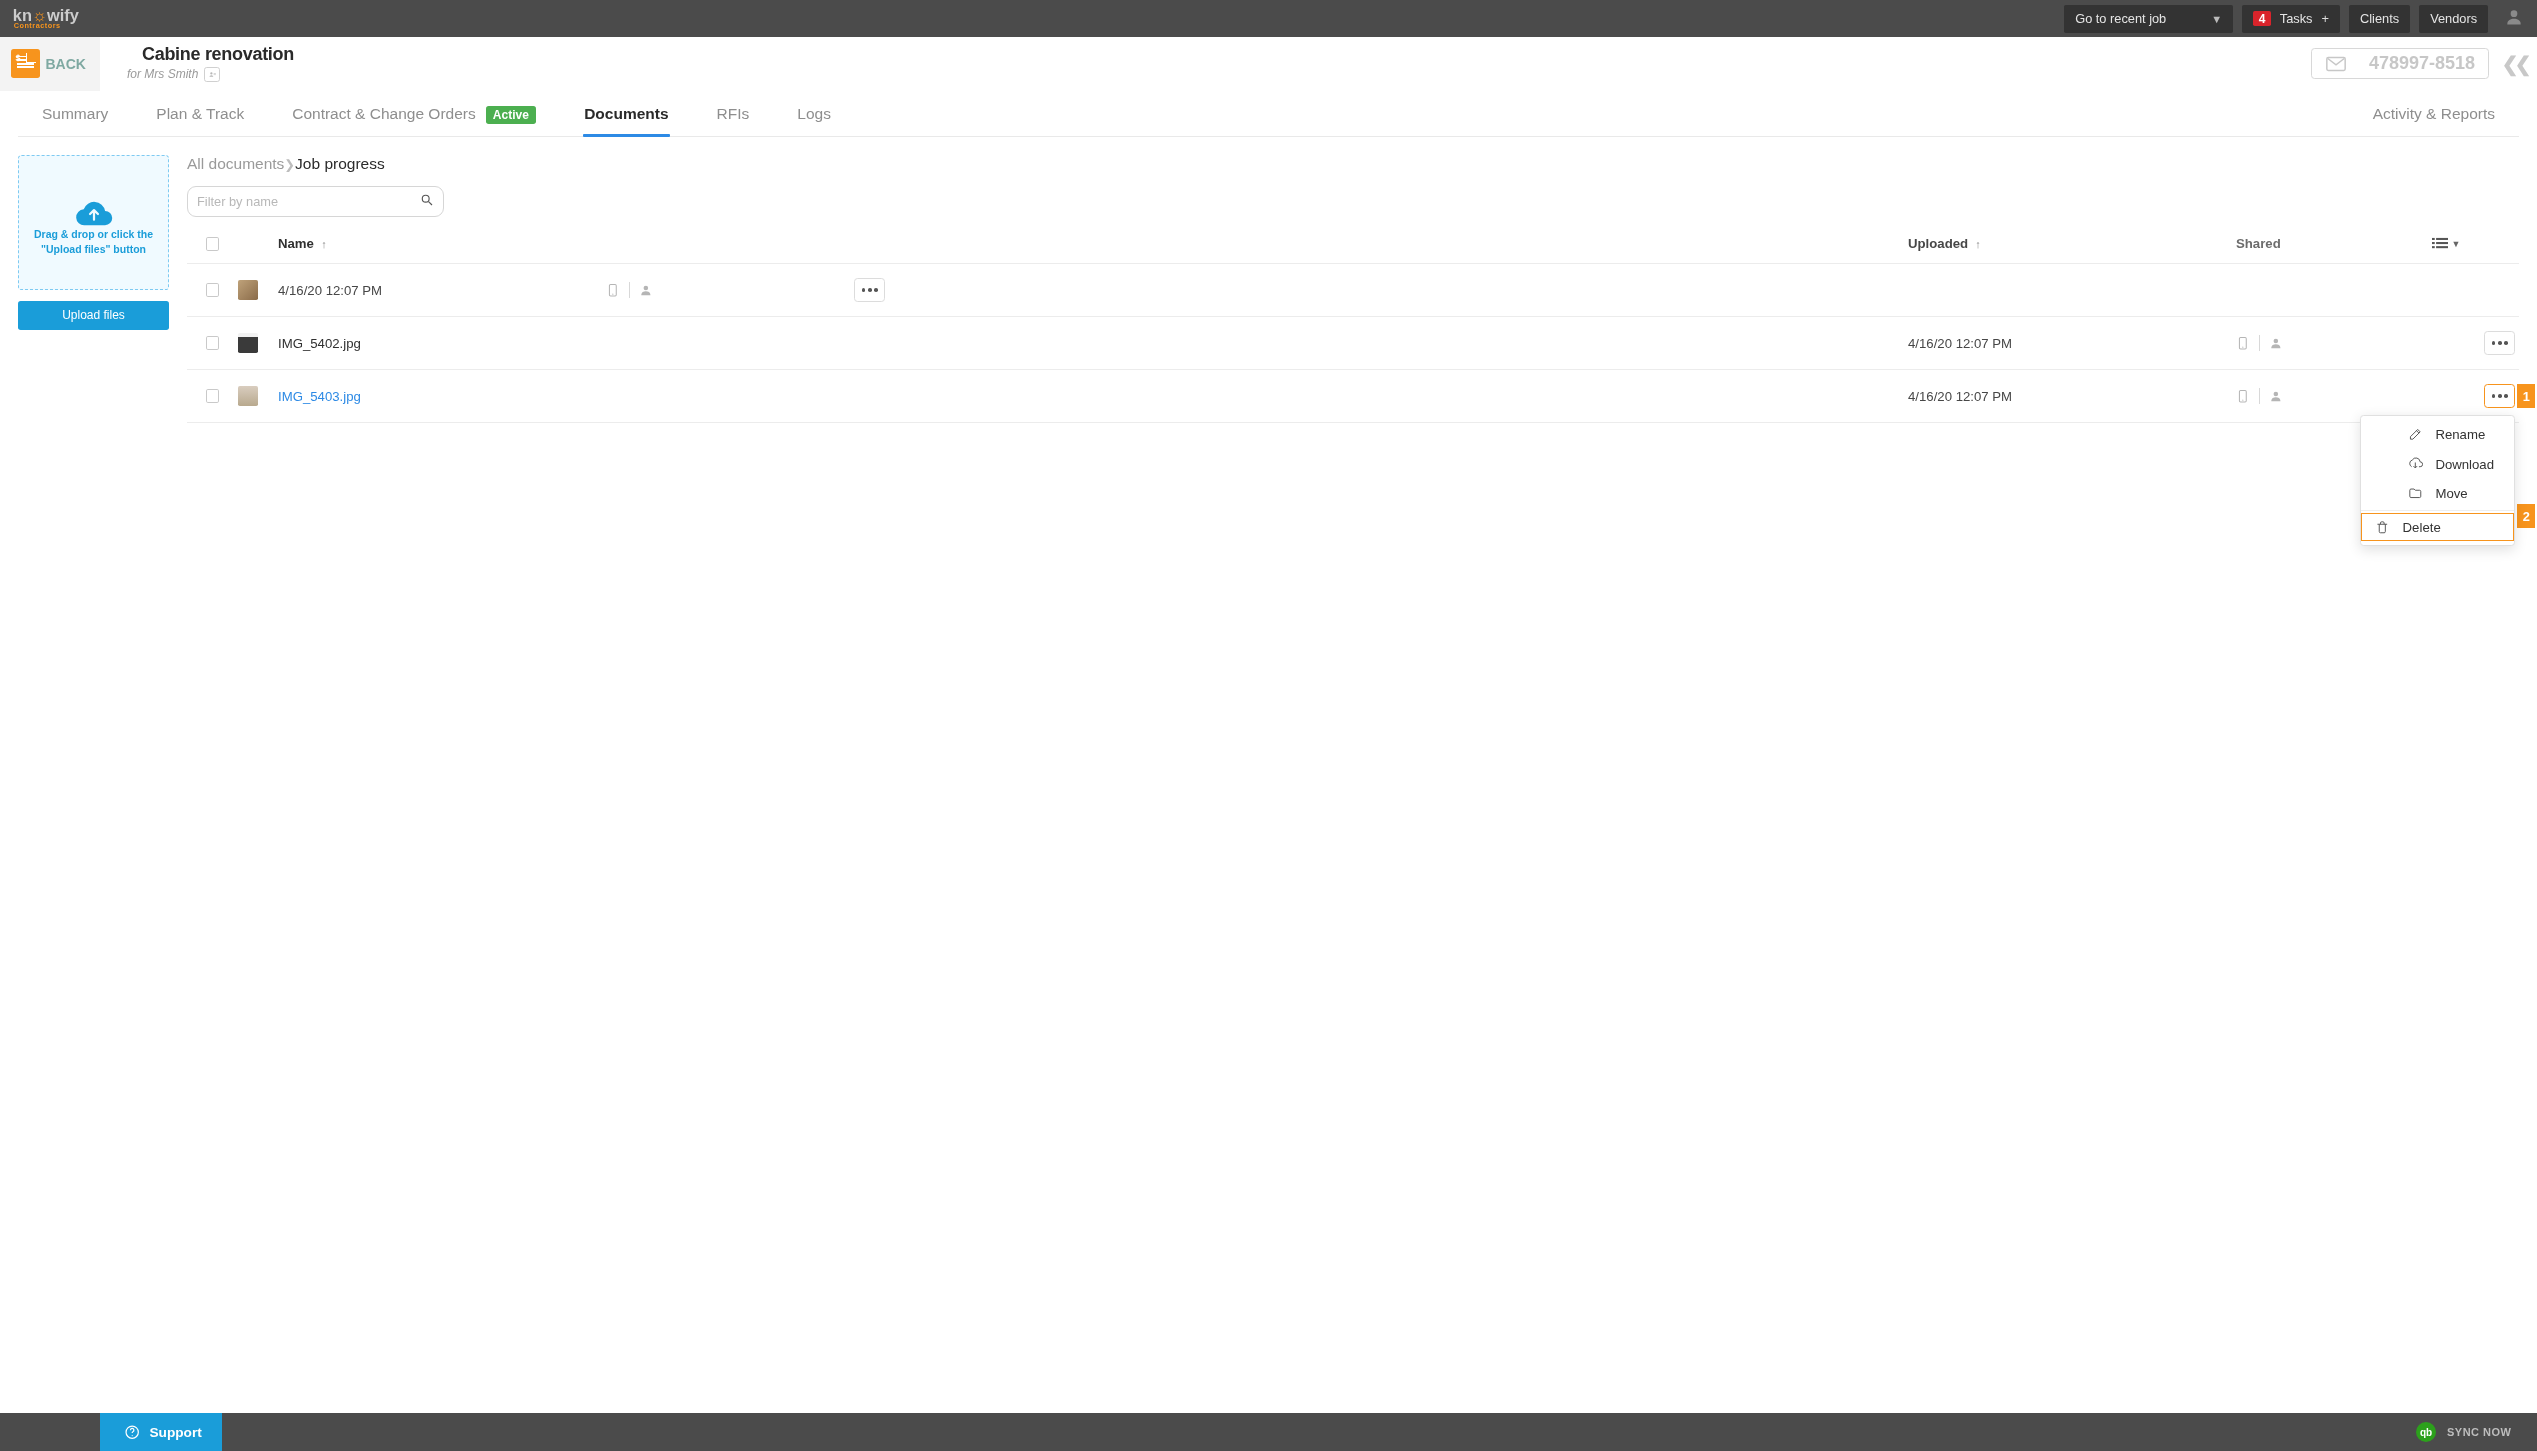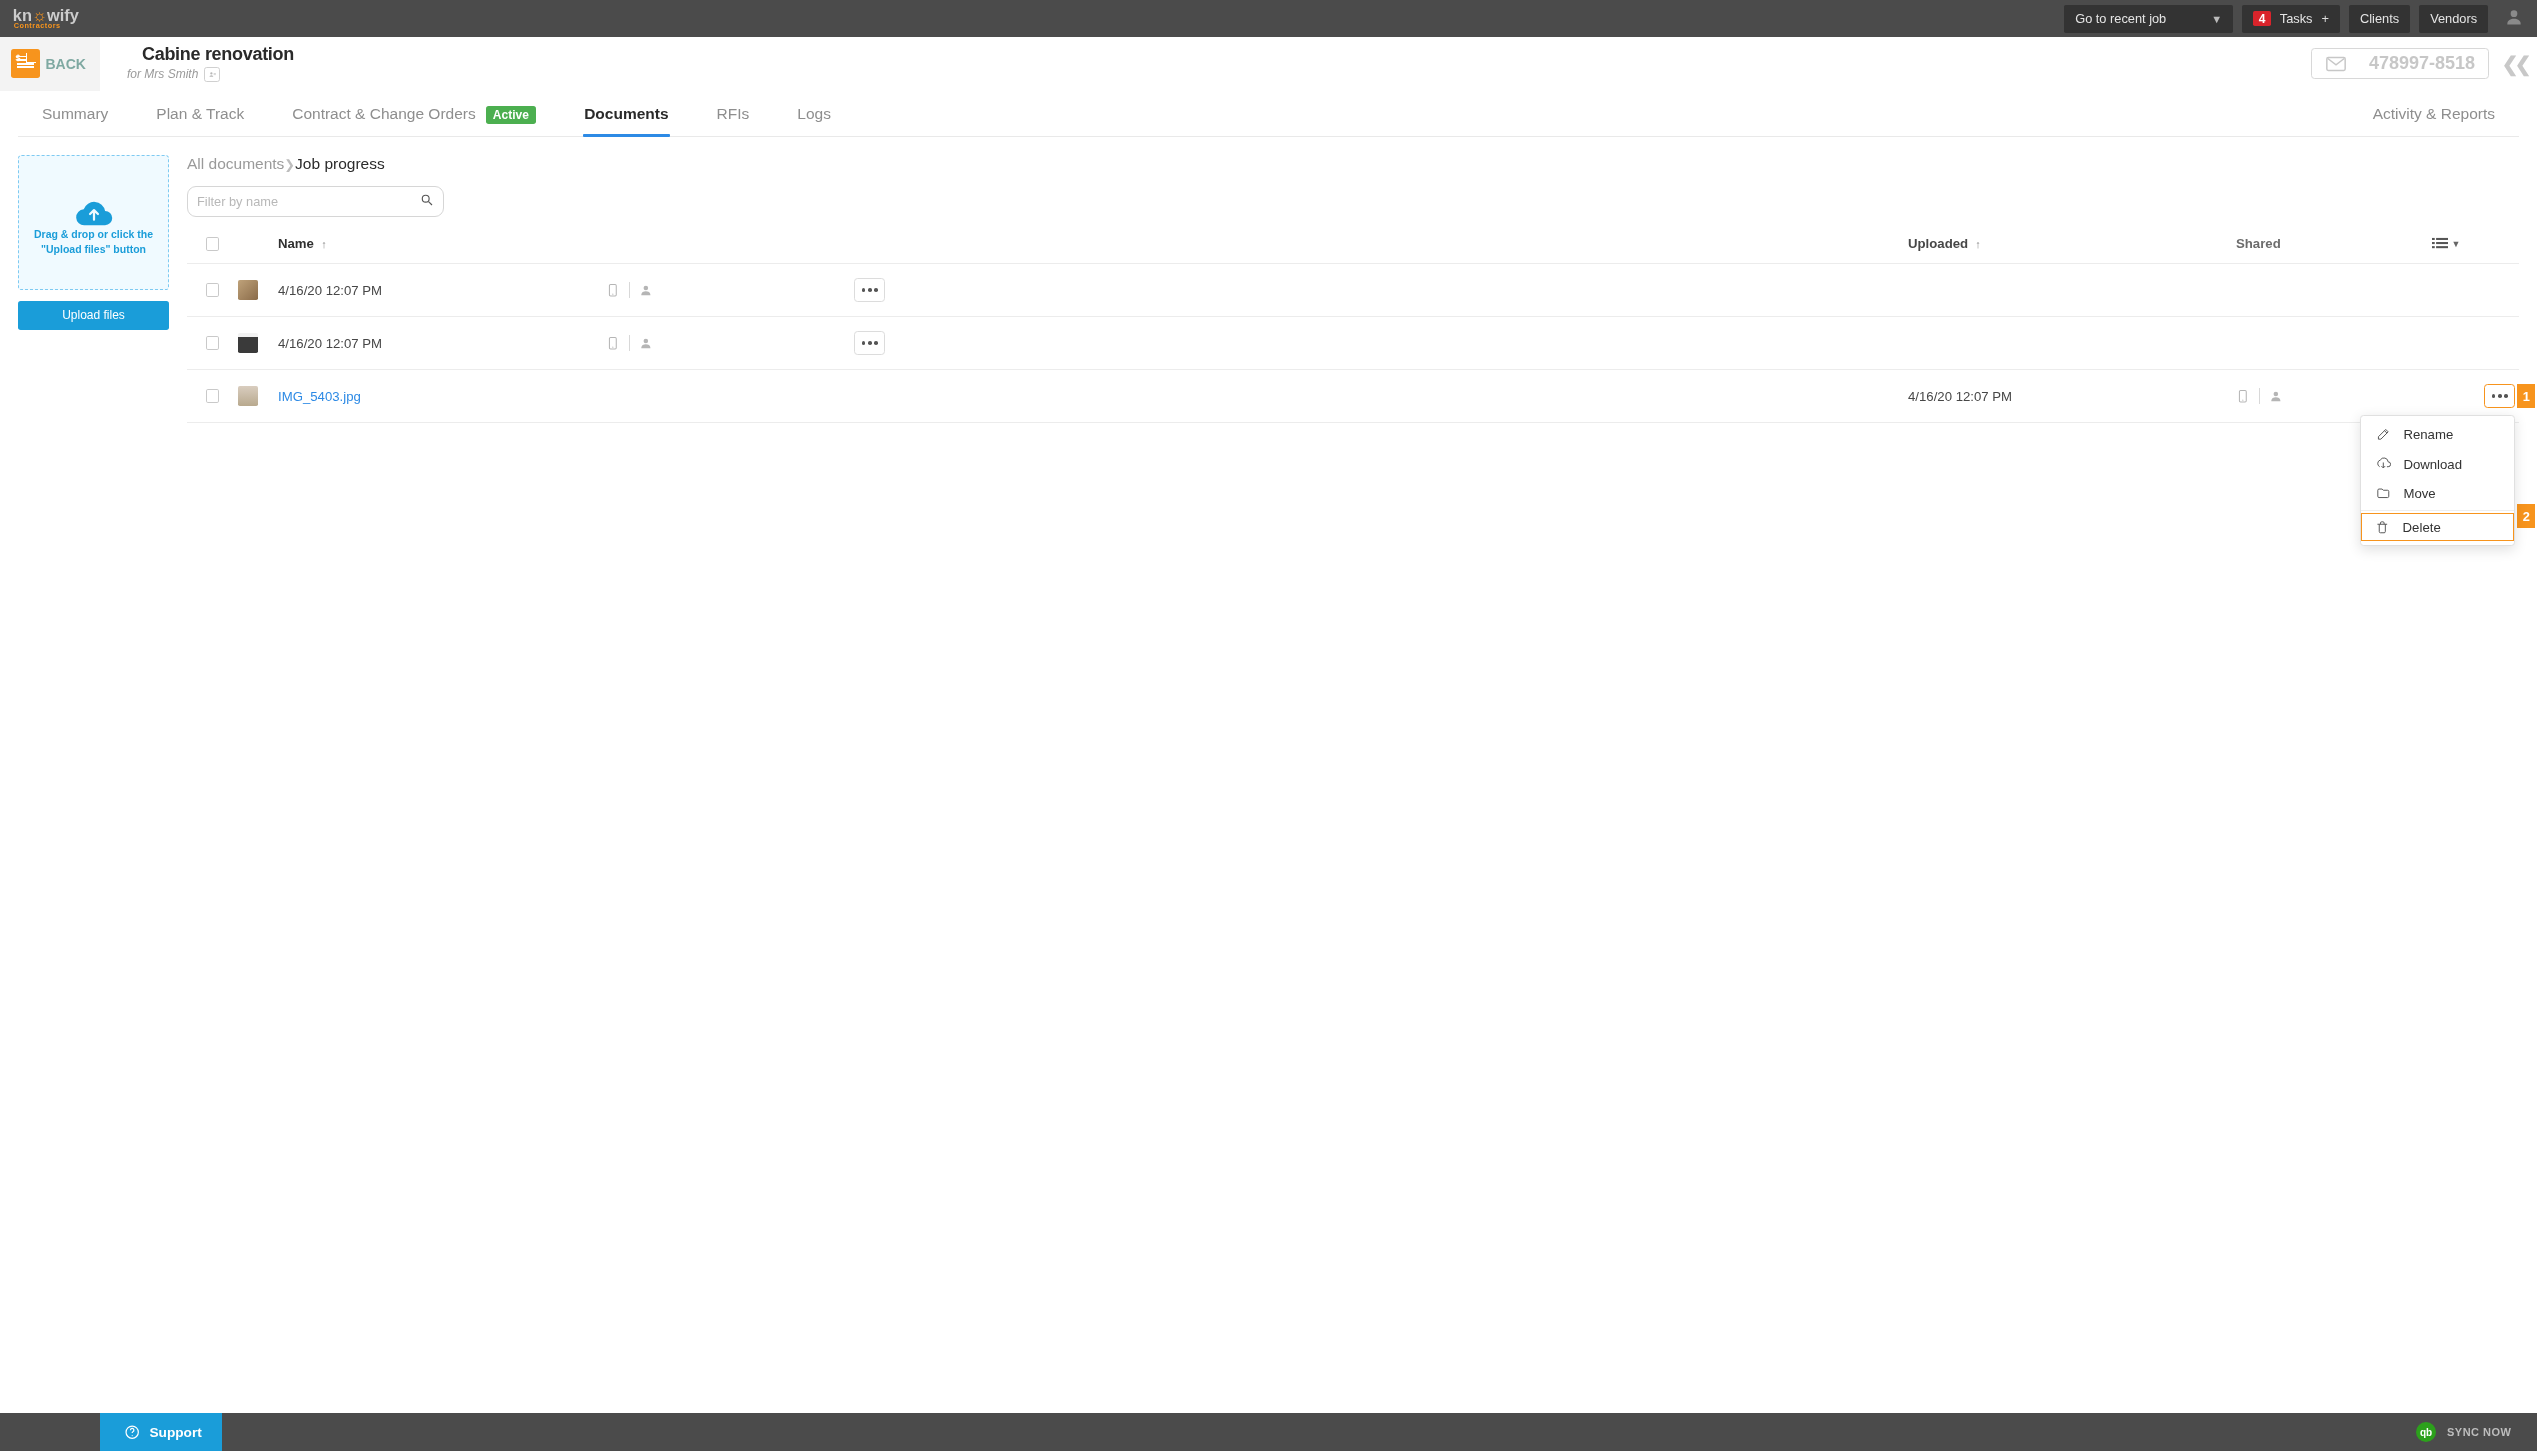--- a/index.html
+++ b/index.html
@@ -89,21 +89,21 @@
   .viewmode svg {width:16.4px; height:12.8px; fill:#555;}
   .vm-caret { font-size:9px; color:#666;}
   .more-btn { width:31px; height:24px; border:0.9px solid #dcdcdc; border-radius:3.6px; background:#fff; display:flex; align-items:center; justify-content:center; gap:2.7px; cursor:pointer;}
   .more-btn.hl { border:1.8px solid #f7941d; }
   .dots span{width:3.6px;height:3.6px;background:#555;border-radius:50%;}
   .dots { display:flex; gap:2.7px;}
 
   
   .menu-wrap { position:relative; }
   .ctx { position:absolute; top:31px; right:0; width:155px; background:#fff; border:0.9px solid #e0e0e0; border-radius:3.6px; box-shadow:0 3.6px 12.8px rgba(0,0,0,0.12); padding:3.6px 0; z-index:10;}
-  .ctx-item { display:flex; align-items:center; gap:12.8px; padding:7.3px 14.6px; font-size:13.2px; color:#333; cursor:pointer;}
+  .ctx-item { display:flex; align-items:center; gap:12.8px; padding:7.3px 14.6px; font-size:13.2px; color:#333; cursor:pointer;margin-left:32px;}
   .ctx-item svg { width:14.6px; height:14.6px; stroke:#555; fill:none; stroke-width:1.6;}
   .ctx-sep { height:0.9px; background:#eee; margin:1.8px 0;}
   .ctx-item.hl { border:1.8px solid #f7941d; margin:0; padding:5.5px 12.8px;}
   .callout { position:absolute; width:18px; height:24px; background:#f7941d; color:#fff; font-weight:700; font-size:12.8px; display:flex; align-items:center; justify-content:center;}
   .callout.c1 { top:0px; right:-20px;}
   .callout.c2 { top:120px; right:-20px;}
 
   
   .footer { position:fixed; bottom:0; left:0; right:0; height:38px; background:#4b4b4b; display:flex; align-items:center;}
   .support-btn { background:#1a9dd9; color:#fff; height:100%; display:flex; align-items:center; gap:9px; padding:0 20px 0 24px; margin-left:100px; font-size:13.7px; font-weight:700; cursor:pointer;}
@@ -294,20 +294,21 @@
           </div>
         </div>
 
         <div class="trow">
           <div class="col-chk">
               <div class="chk"></div>
             </div>
           <div class="col-thumb">
               <div class="thumb b"></div>
             </div>
+          <div class="col-name">IMG_5402.jpg</div>
           <div class="col-up">4/16/20 12:07 PM</div>
           <div class="col-sh">
             <div class="shared-icons">
               <svg class="mini-icon" viewBox="0 0 24 24">
                   <rect x="6" y="2" width="12" height="20" rx="2" fill="none" stroke="#b5b5b5" stroke-width="1.8"></rect>
                   <circle cx="12" cy="19" r="1"></circle>
                 </svg>
               <div class="sep-bar"></div>
               <svg class="mini-icon" viewBox="0 0 24 24">
                   <circle cx="12" cy="8" r="4"></circle>

